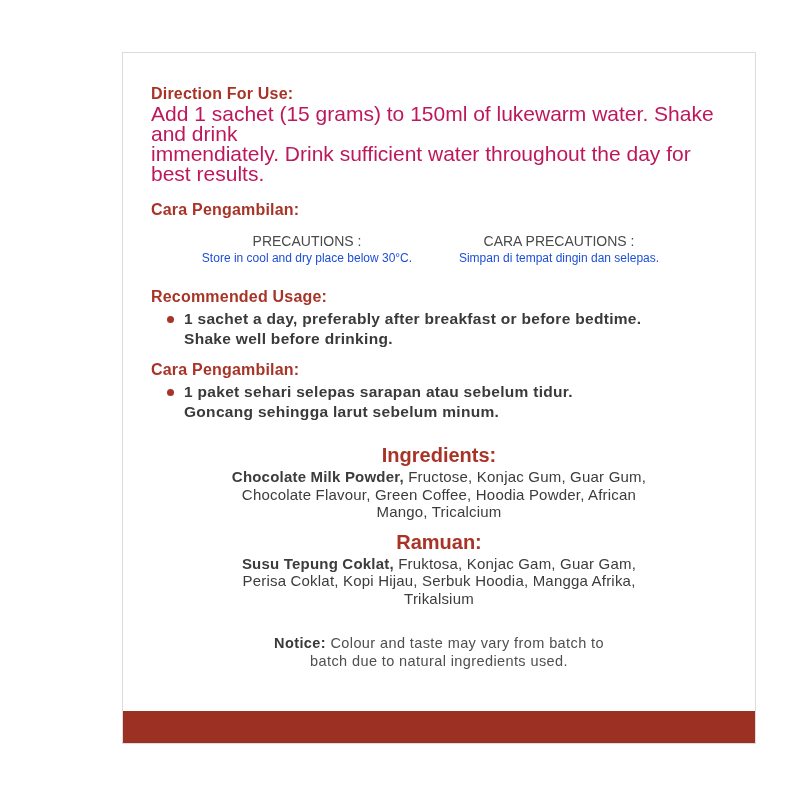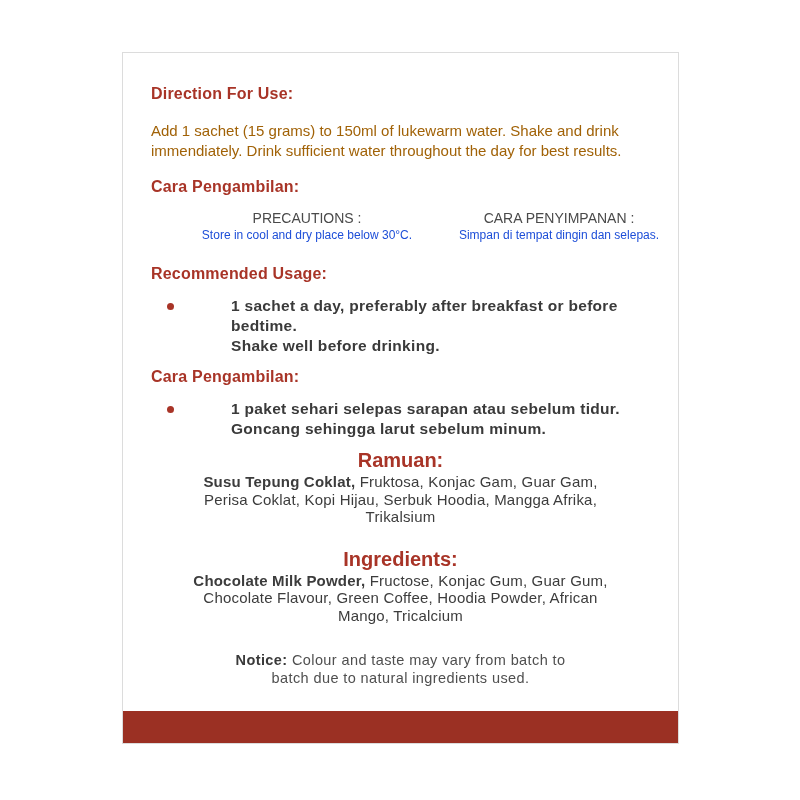--- a/index.html
+++ b/index.html
@@ -2,57 +2,57 @@
 <html><head>
 <meta charset="utf-8">
 <style>
   * { margin: 0; padding: 0; box-sizing: border-box; }
   html, body { width: 800px; height: 800px; background: #ffffff; font-family: "Liberation Sans", sans-serif; }
   .page { position: relative; width: 800px; height: 800px; background: #ffffff; overflow: hidden; }
 
   .label-box {
     position: absolute;
     left: 122px; top: 52px;
-    width: 557px; height: 692px;
+    width: 634px; height: 692px;
     border: 1px solid #dcdcdc;
     background: #ffffff;
   }
   .content { padding: 31px 28px 0 28px; }
 
   .sec-heading {
     color: #A83427;
     font-size: 16px;
     font-weight: bold;
     line-height: 19px;
     letter-spacing: 0.2px;
   }
   .body-text {
-    color: #a16207;
-    font-size: 15px;
+    color: #be185d;
+    font-size: 21px;
     line-height: 20px;
     white-space: pre-line;
-    margin-top: 18px;
+    margin-top: 1px;
   }
   .sec { margin-top: 16px; }
   .sec.first { margin-top: 0; }
 
   .precautions-row {
     position: relative;
     height: 36px;
     margin-top: 14px;
   }
   .precol { position: absolute; top: 0; transform: translateX(-50%); text-align: center; white-space: nowrap; }
   .precol-left  { left: 156px; }
   .precol-right { left: 408px; }
   .precol .ptitle { color: #4A4A4A; font-size: 14px; line-height: 17px; }
   .precol .pbody  { color: #1d4ed8; font-size: 12px; line-height: 17px; }
 
   .bullet-sec { margin-top: 18px; }
   .bullet-sec + .bullet-sec { margin-top: 11px; }
-  .bullet-row { display: flex; margin-top: 13px; gap: 47px; }
+  .bullet-row { display: flex; margin-top: 3px; }
   .bullet-dot {
     flex: 0 0 auto;
     width: 7px; height: 7px;
     border-radius: 50%;
     background: #A83427;
     margin: 7px 10px 0 16px;
   }
   .bullet-text {
     color: #3A3A3A;
     font-size: 15.5px;
@@ -115,21 +115,21 @@
       <div class="sec">
         <div class="sec-heading">Cara Pengambilan:</div>
       </div>
 
       <div class="precautions-row">
         <div class="precol precol-left">
           <div class="ptitle">PRECAUTIONS :</div>
           <div class="pbody">Store in cool and dry place below 30°C.</div>
         </div>
         <div class="precol precol-right">
-          <div class="ptitle">CARA PENYIMPANAN :</div>
+          <div class="ptitle">CARA PRECAUTIONS :</div>
           <div class="pbody">Simpan di tempat dingin dan selepas.</div>
         </div>
       </div>
 
       <div class="bullet-sec">
         <div class="sec-heading">Recommended Usage:</div>
         <div class="bullet-row">
           <span class="bullet-dot"></span>
           <div class="bullet-text">1 sachet a day, preferably  after breakfast or before bedtime.
 Shake well before drinking.</div>
@@ -138,32 +138,32 @@
 
       <div class="bullet-sec">
         <div class="sec-heading">Cara Pengambilan:</div>
         <div class="bullet-row">
           <span class="bullet-dot"></span>
           <div class="bullet-text">1 paket sehari selepas sarapan atau sebelum tidur.
 Goncang sehingga larut sebelum minum.</div>
         </div>
       </div>
 
+      <div class="center-sec ingredients-sec">
+        <div class="big-heading">Ingredients:</div>
+        <div class="center-body"><span class="lead">Chocolate Milk Powder,</span><span> Fructose, Konjac Gum, Guar Gum,
+Chocolate Flavour, Green Coffee, Hoodia Powder, African
+Mango, Tricalcium</span></div>
+      </div>
+
       <div class="center-sec ramuan-sec">
         <div class="big-heading">Ramuan:</div>
         <div class="center-body"><span class="lead">Susu Tepung Coklat,</span><span> Fruktosa, Konjac Gam, Guar Gam,
 Perisa Coklat, Kopi Hijau, Serbuk Hoodia, Mangga Afrika,
 Trikalsium</span></div>
-      </div>
-
-      <div class="center-sec ingredients-sec">
-        <div class="big-heading">Ingredients:</div>
-        <div class="center-body"><span class="lead">Chocolate Milk Powder,</span><span> Fructose, Konjac Gum, Guar Gum,
-Chocolate Flavour, Green Coffee, Hoodia Powder, African
-Mango, Tricalcium</span></div>
       </div>
 
       <div class="notice"><span class="lead">Notice:</span><span> Colour and taste may vary from batch to
 batch due to natural ingredients used.</span></div>
 
     </div>
     <div class="footer-bar"></div>
   </div>
 </div>
 

